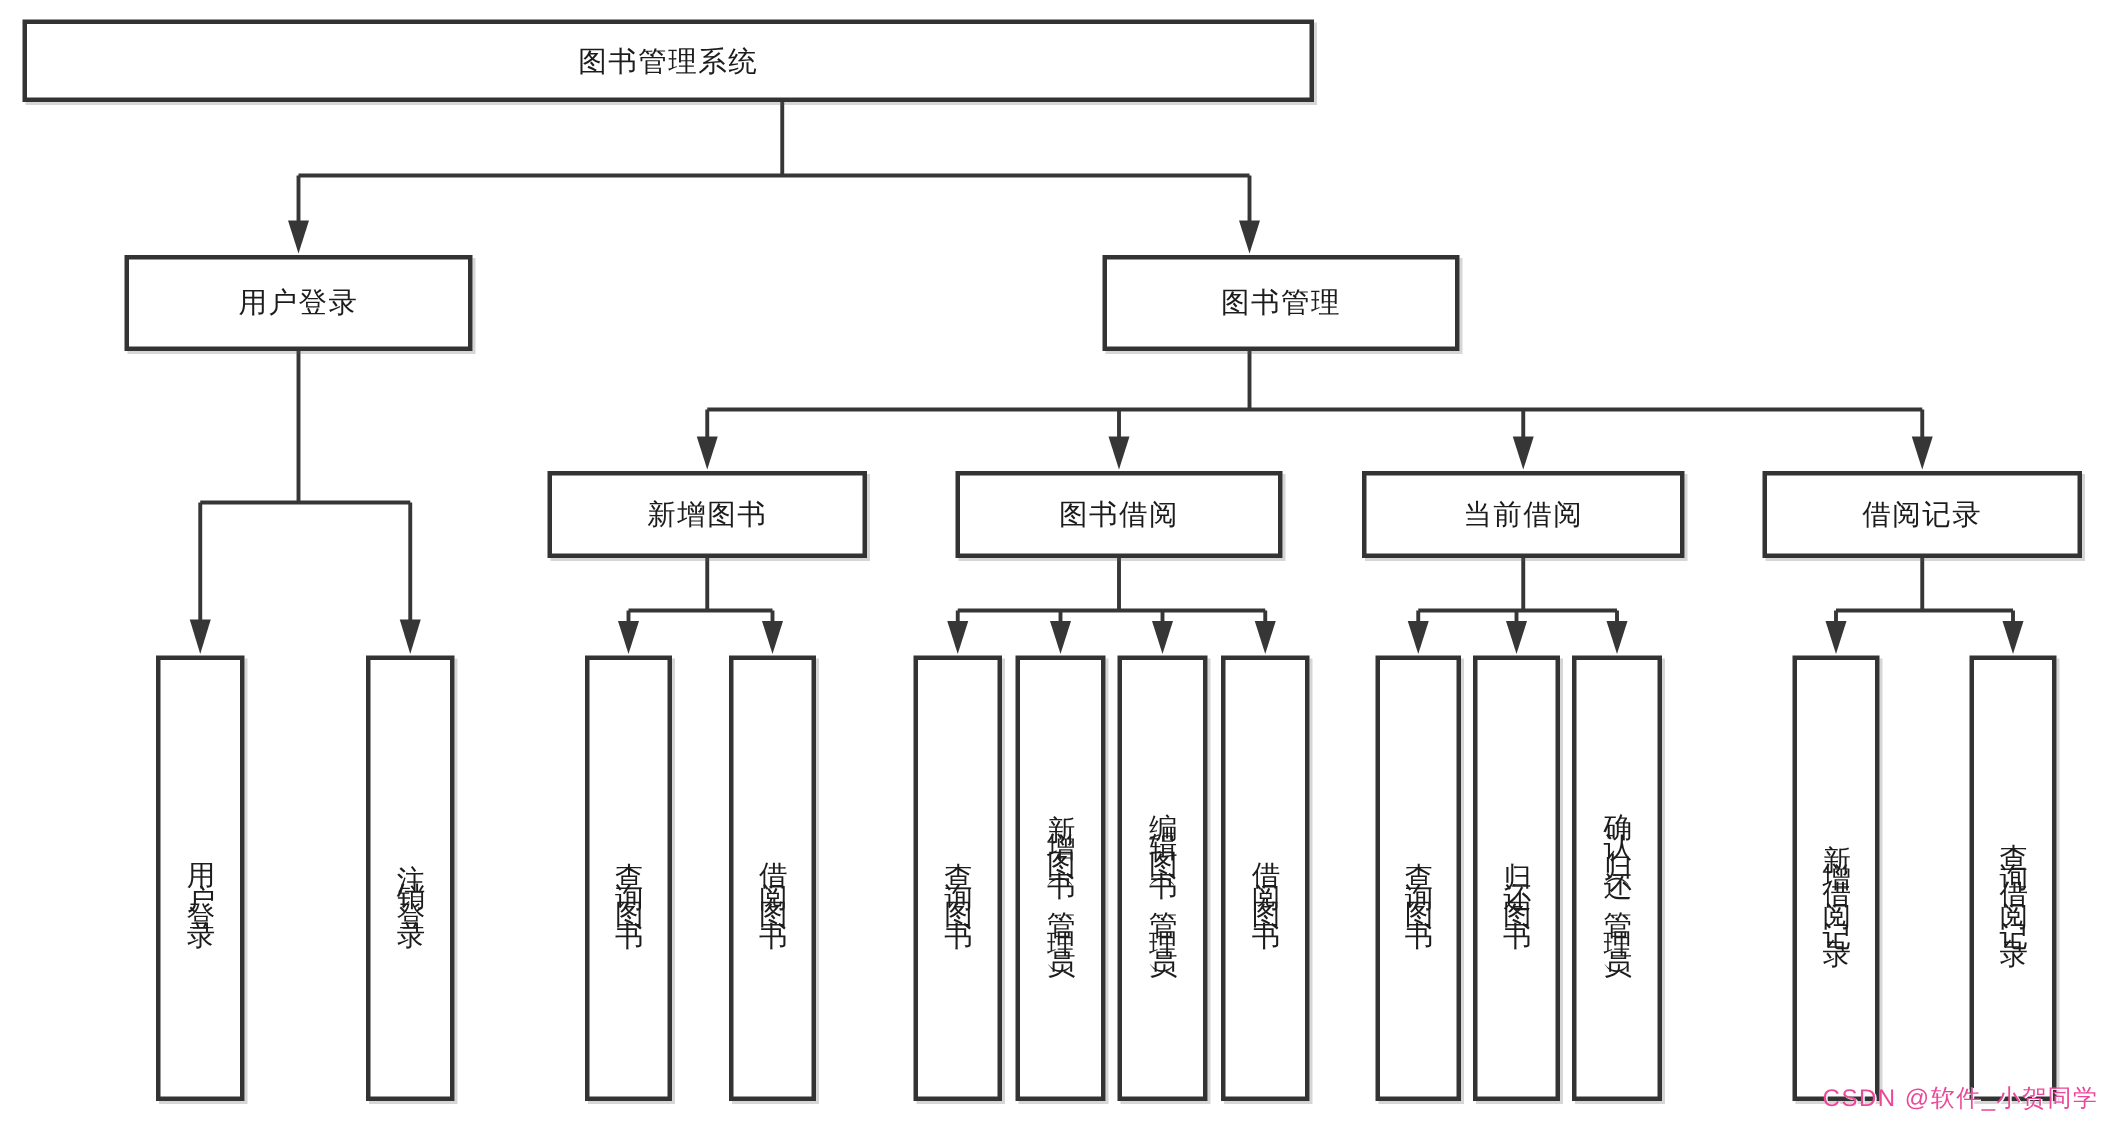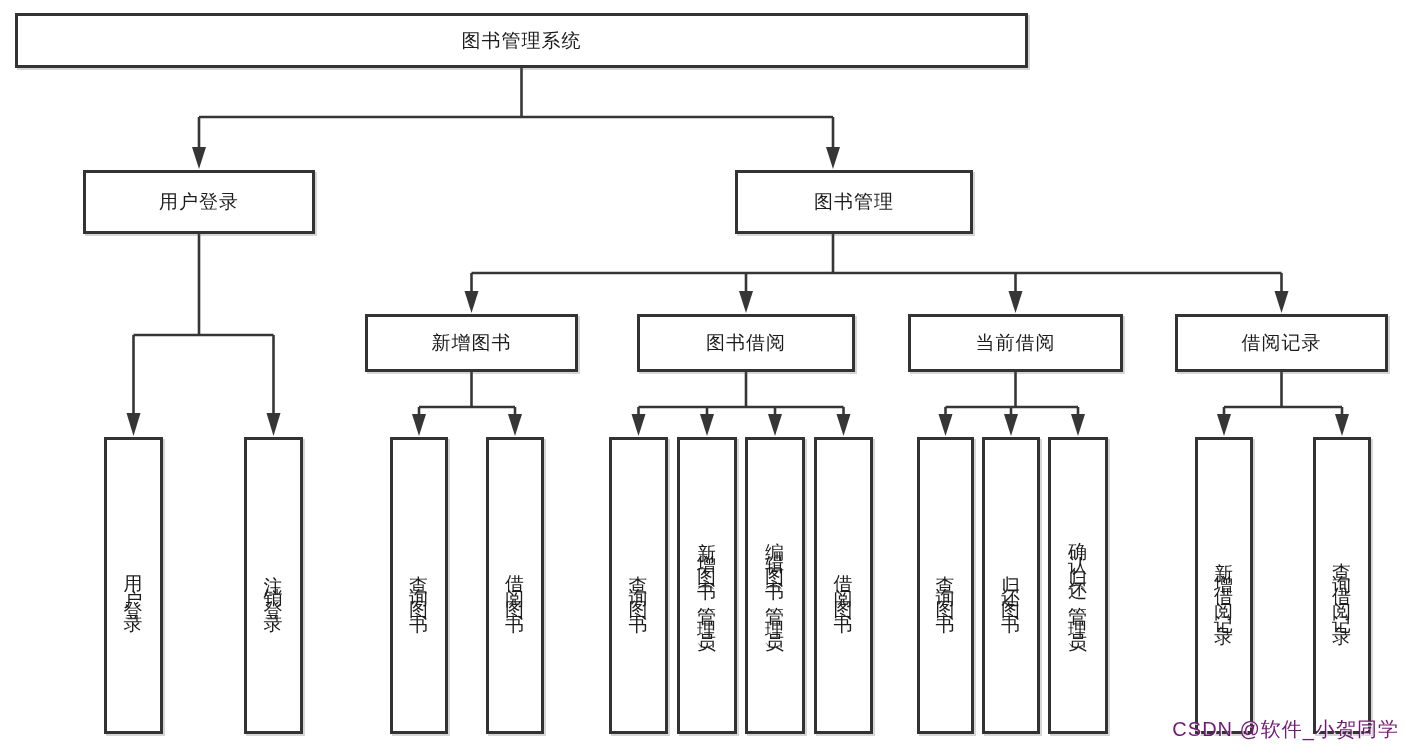--- a/index.html
+++ b/index.html
@@ -48,22 +48,22 @@
     font-size: 19px;
     letter-spacing: 13px;
     line-height: 1;
     white-space: nowrap;
   }
   .watermark {
     position: absolute;
     right: 6px;
     bottom: 4px;
     z-index: 3;
-    font-size: 20px;
-    color: #701a75;
+    font-size: 16px;
+    color: #ec4899;
     text-shadow: 1px 1px 0 #ffffff;
     letter-spacing: 1px;
     white-space: nowrap;
   }
   svg .ln { stroke: #363636; stroke-width: 2.6; fill: none; }
   svg .ar { fill: #363636; stroke: none; }
 </style>
 </head>
 <body>
 
@@ -124,21 +124,21 @@
     <polygon class="ar" points="1071,414 1085,414 1078,436"></polygon>
 
     <path class="ln" d="M1281.5 372 V407"></path>
     <path class="ln" d="M1224 407 H1342"></path>
     <path class="ln" d="M1224 407 V418"></path>
     <path class="ln" d="M1342 407 V418"></path>
     <polygon class="ar" points="1217,414 1231,414 1224,436"></polygon>
     <polygon class="ar" points="1335,414 1349,414 1342,436"></polygon>
   </svg>
 
-  <div class="node hnode" style="left:15px; top:13px; width:1013px; height:55px;">图书管理系统</div>
+  <div class="node hnode" style="left:15px; top:13px; width:861px; height:55px;">图书管理系统</div>
 
   <div class="node hnode" style="left:83px; top:170px; width:232px; height:64px;">用户登录</div>
   <div class="node hnode" style="left:714px; top:170px; width:238px; height:64px;margin-left:21px;">图书管理</div>
 
   <div class="node hnode" style="left:365px; top:314px; width:213px; height:58px;">新增图书</div>
   <div class="node hnode" style="left:637px; top:314px; width:218px; height:58px;text-align:center;">图书借阅</div>
   <div class="node hnode" style="left:908px; top:314px; width:215px; height:58px;">当前借阅</div>
   <div class="node hnode" style="left:1175px; top:314px; width:213px; height:58px;">借阅记录</div>
 
   <div class="node vnode" style="left:104px; width:59px;">

